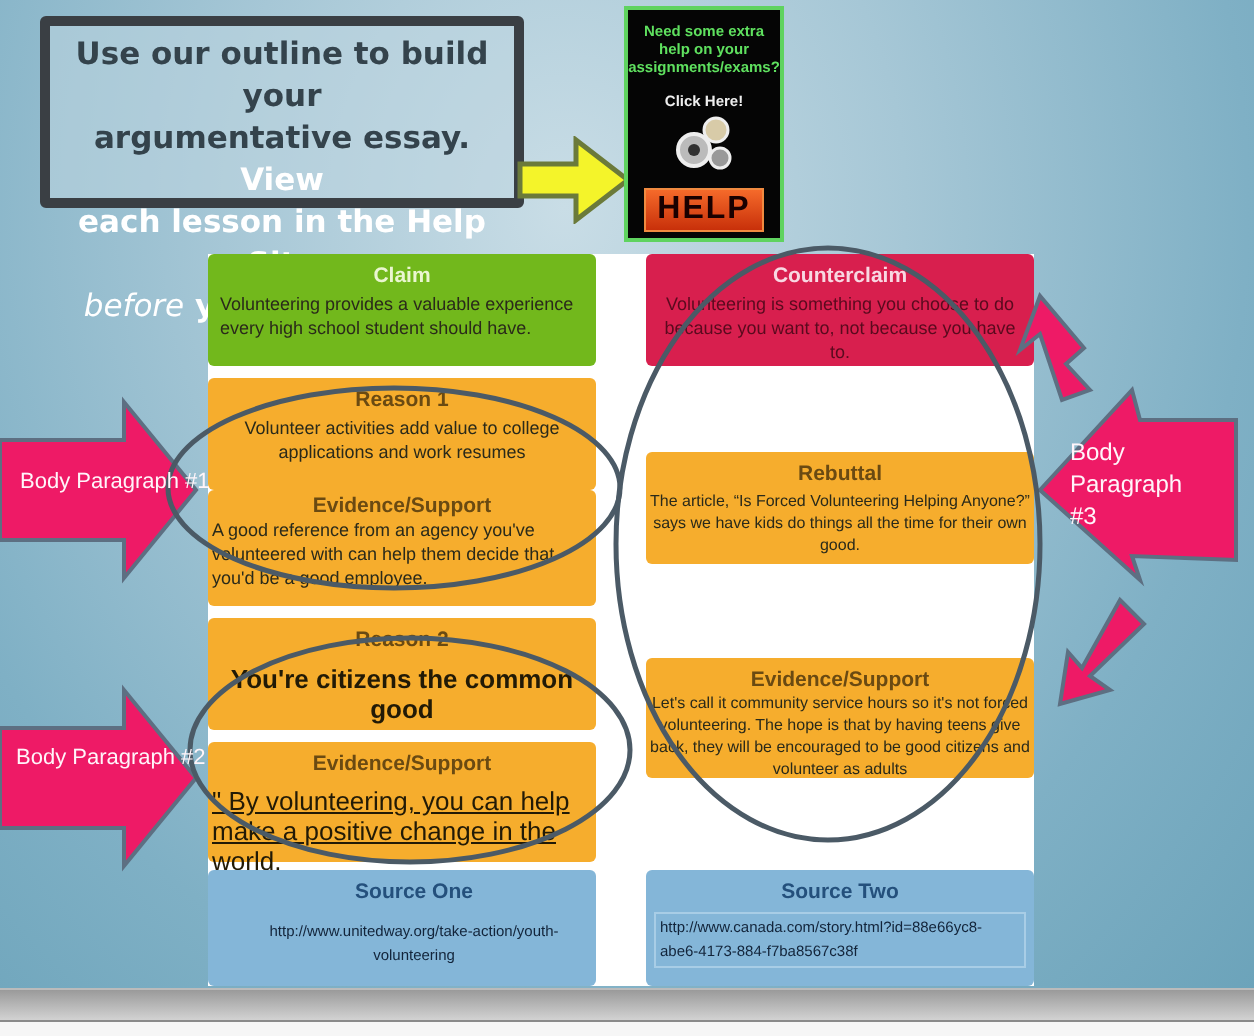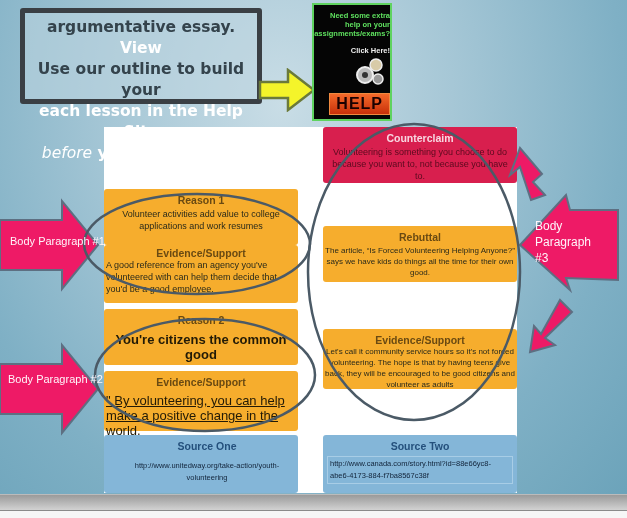--- a/index.html
+++ b/index.html
@@ -5,21 +5,21 @@
   html,body{margin:0;padding:0;}
   body{width:627px;height:518px;position:relative;overflow:hidden;
     font-family:"Liberation Sans",sans-serif;
     background:radial-gradient(ellipse at 45% 20%, #c9dde6 0%, #a6c7d6 35%, #7fb0c5 70%, #6aa2b9 100%);}
   .intro{position:absolute;left:20px;top:8px;width:242px;height:96px;background:rgba(190,214,224,0.55);
     border:5px solid #3a3f44;border-radius:3px;box-sizing:border-box;text-align:center;
     font-family:"DejaVu Sans",sans-serif;font-weight:bold;font-size:15.5px;line-height:21px;padding-top:4px;color:#34434c;}
   .intro .w{color:#ffffff;}
   .intro i{font-weight:normal;font-style:italic;color:#fff;}
   .yarrow{position:absolute;left:258px;top:68px;}
-  .help{position:absolute;left:312px;top:3px;width:80px;height:118px;background:#050505;border:2px solid #5fd35f;box-sizing:border-box;text-align:right;}
+  .help{position:absolute;left:312px;top:3px;width:80px;height:118px;background:#050505;border:2px solid #5fd35f;box-sizing:border-box;text-align:center;}
   .help .q{color:#5fe05f;font-size:7.5px;line-height:9px;margin-top:6px;font-weight:bold;}
   .help .c{color:#eee;font-size:7.5px;font-weight:bold;margin-top:8px;}
   .help .btn{display:inline-block;background:linear-gradient(#f56a2a,#c8300a);color:#1a0000;font-weight:bold;font-size:16px;padding:1px 6px;border:1px solid #f08a40;margin-top:2px;letter-spacing:1px;}
   .panel{position:absolute;left:104px;top:127px;width:413px;height:366px;background:#ffffff;}
   .box{position:absolute;border-radius:3px;text-align:center;box-sizing:border-box;color:#2a2a1a;}
   .box .h{font-weight:bold;font-size:10.5px;margin-top:5px;}
   .box .t{font-size:9px;line-height:12px;margin-top:2px;padding:0 6px;}
   .green{background:#72b81c;}
   .green .h{color:#eaf6d0;}
   .orange{background:#f6ad2d;}
@@ -34,22 +34,22 @@
   .ul{text-decoration:underline;}
   .label{position:absolute;color:#fff5fa;font-size:11px;line-height:14px;}
   .bottombar{position:absolute;left:0;top:494px;width:627px;height:16px;background:linear-gradient(#9a9a9a,#d6d6d6);border-top:1px solid #bbb;}
   .bottomline{position:absolute;left:0;top:510px;width:627px;height:8px;background:#f6f6f6;border-top:1px solid #8a8a8a;}
   svg.overlay{position:absolute;left:0;top:0;pointer-events:none;}
 </style>
 </head>
 <body>
 
 <div class="intro">
+  <div><span>Use  our outline to build your</span></div>
   <div><span>argumentative essay.</span><span class="w"> View</span></div>
-  <div><span>Use  our outline to build your</span></div>
   <div class="w">each lesson in the Help Site</div>
   <div><i>before</i><span class="w"> you begin them.</span></div>
 </div>
 
 <svg class="yarrow" width="58" height="44">
   <polygon points="2,14 30,14 30,2 56,22 30,42 30,30 2,30" fill="#f4f42a" stroke="#6b7a3a" stroke-width="2.5"></polygon>
 </svg>
 
 <div class="help">
   <div class="q">Need some extra help on your assignments/exams?</div>
@@ -57,20 +57,24 @@
   <svg width="40" height="32">
     <circle cx="15" cy="20" r="8" fill="#bbb" stroke="#eee" stroke-width="2"></circle>
     <circle cx="15" cy="20" r="3" fill="#333"></circle>
     <circle cx="26" cy="10" r="6" fill="#d8cba8" stroke="#eee" stroke-width="1.5"></circle>
     <circle cx="28" cy="24" r="5" fill="#999" stroke="#eee" stroke-width="1.5"></circle>
   </svg>
   <div><span class="btn">HELP</span></div>
 </div>
 
 <div class="panel">
+  <div class="box green" style="left:0;top:0;width:194px;height:56px;">
+    <div class="h">Claim</div>
+    <div class="t" style="text-align:left;">Volunteering provides a valuable experience every high school student should have.</div>
+  </div>
   <div class="box orange" style="left:0;top:62px;width:194px;height:56px;">
     <div class="h">Reason 1</div>
     <div class="t" style="text-align:center;">Volunteer activities add value to college applications  and work resumes</div>
   </div>
   <div class="box orange" style="left:0;top:118px;width:194px;height:58px;">
     <div class="h" style="margin-top:2px;">Evidence/Support</div>
     <div class="t" style="text-align:left;padding:0 2px;margin-top:0;">A good reference from an agency you've volunteered with can help them decide that you'd be a good employee.</div>
   </div>
   <div class="box orange" style="left:0;top:182px;width:194px;height:56px;">
     <div class="h">Reason 2</div>

